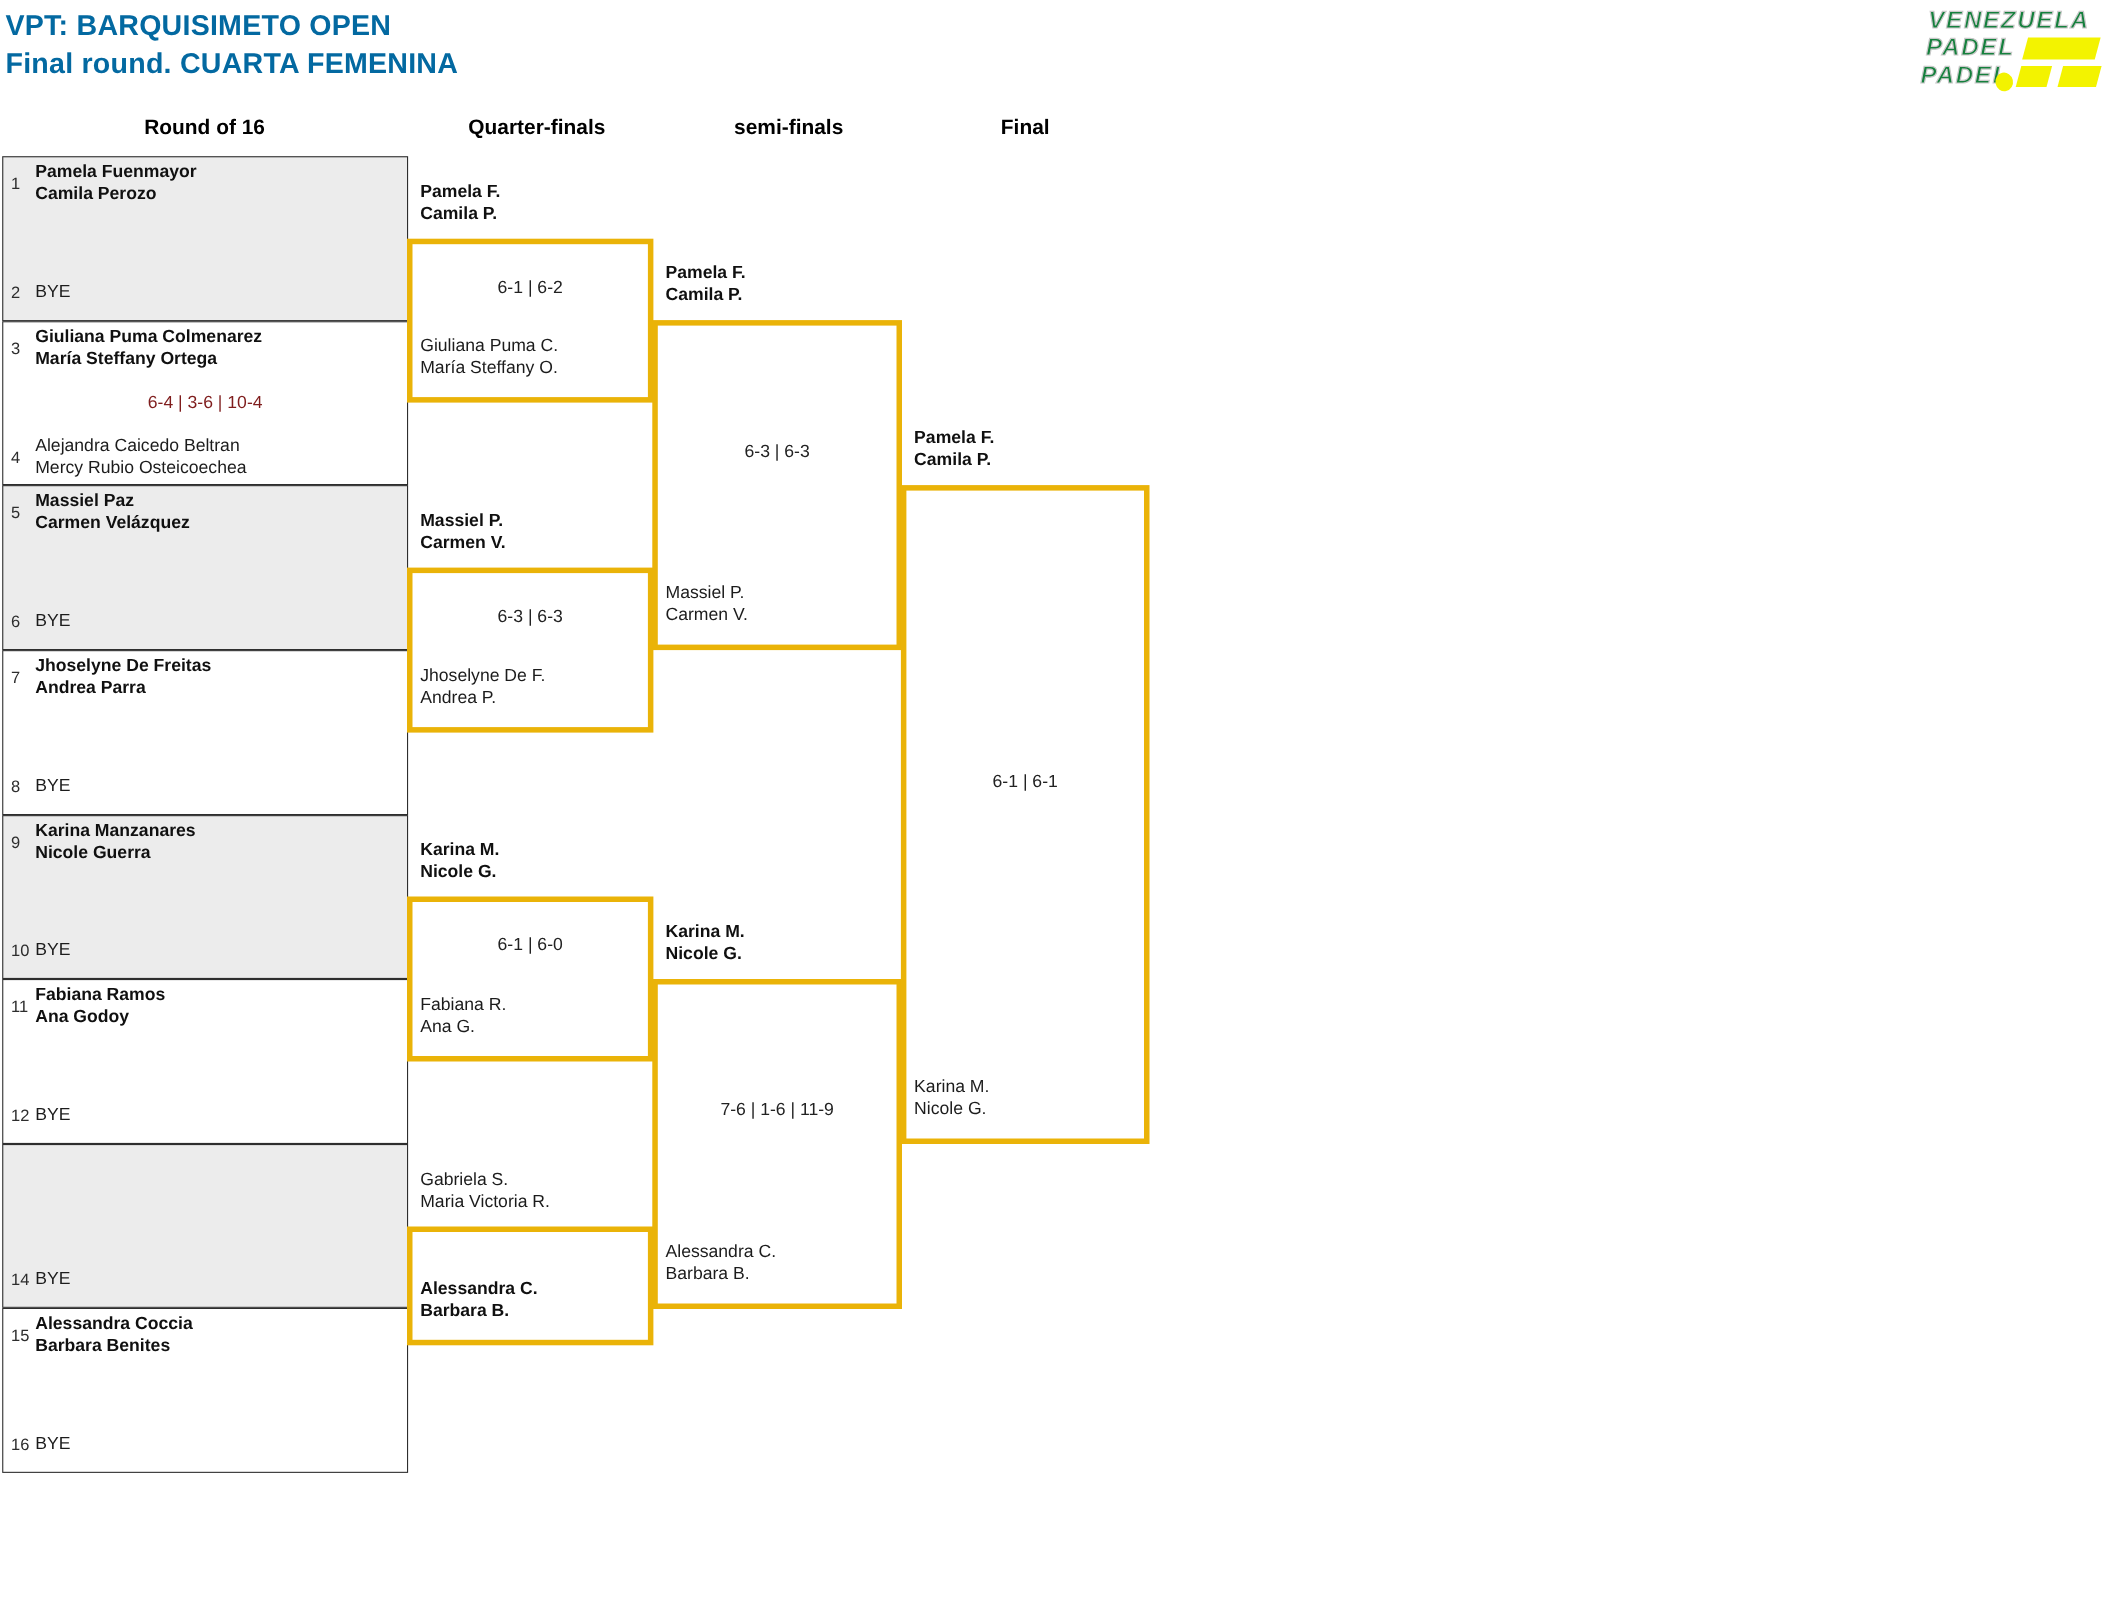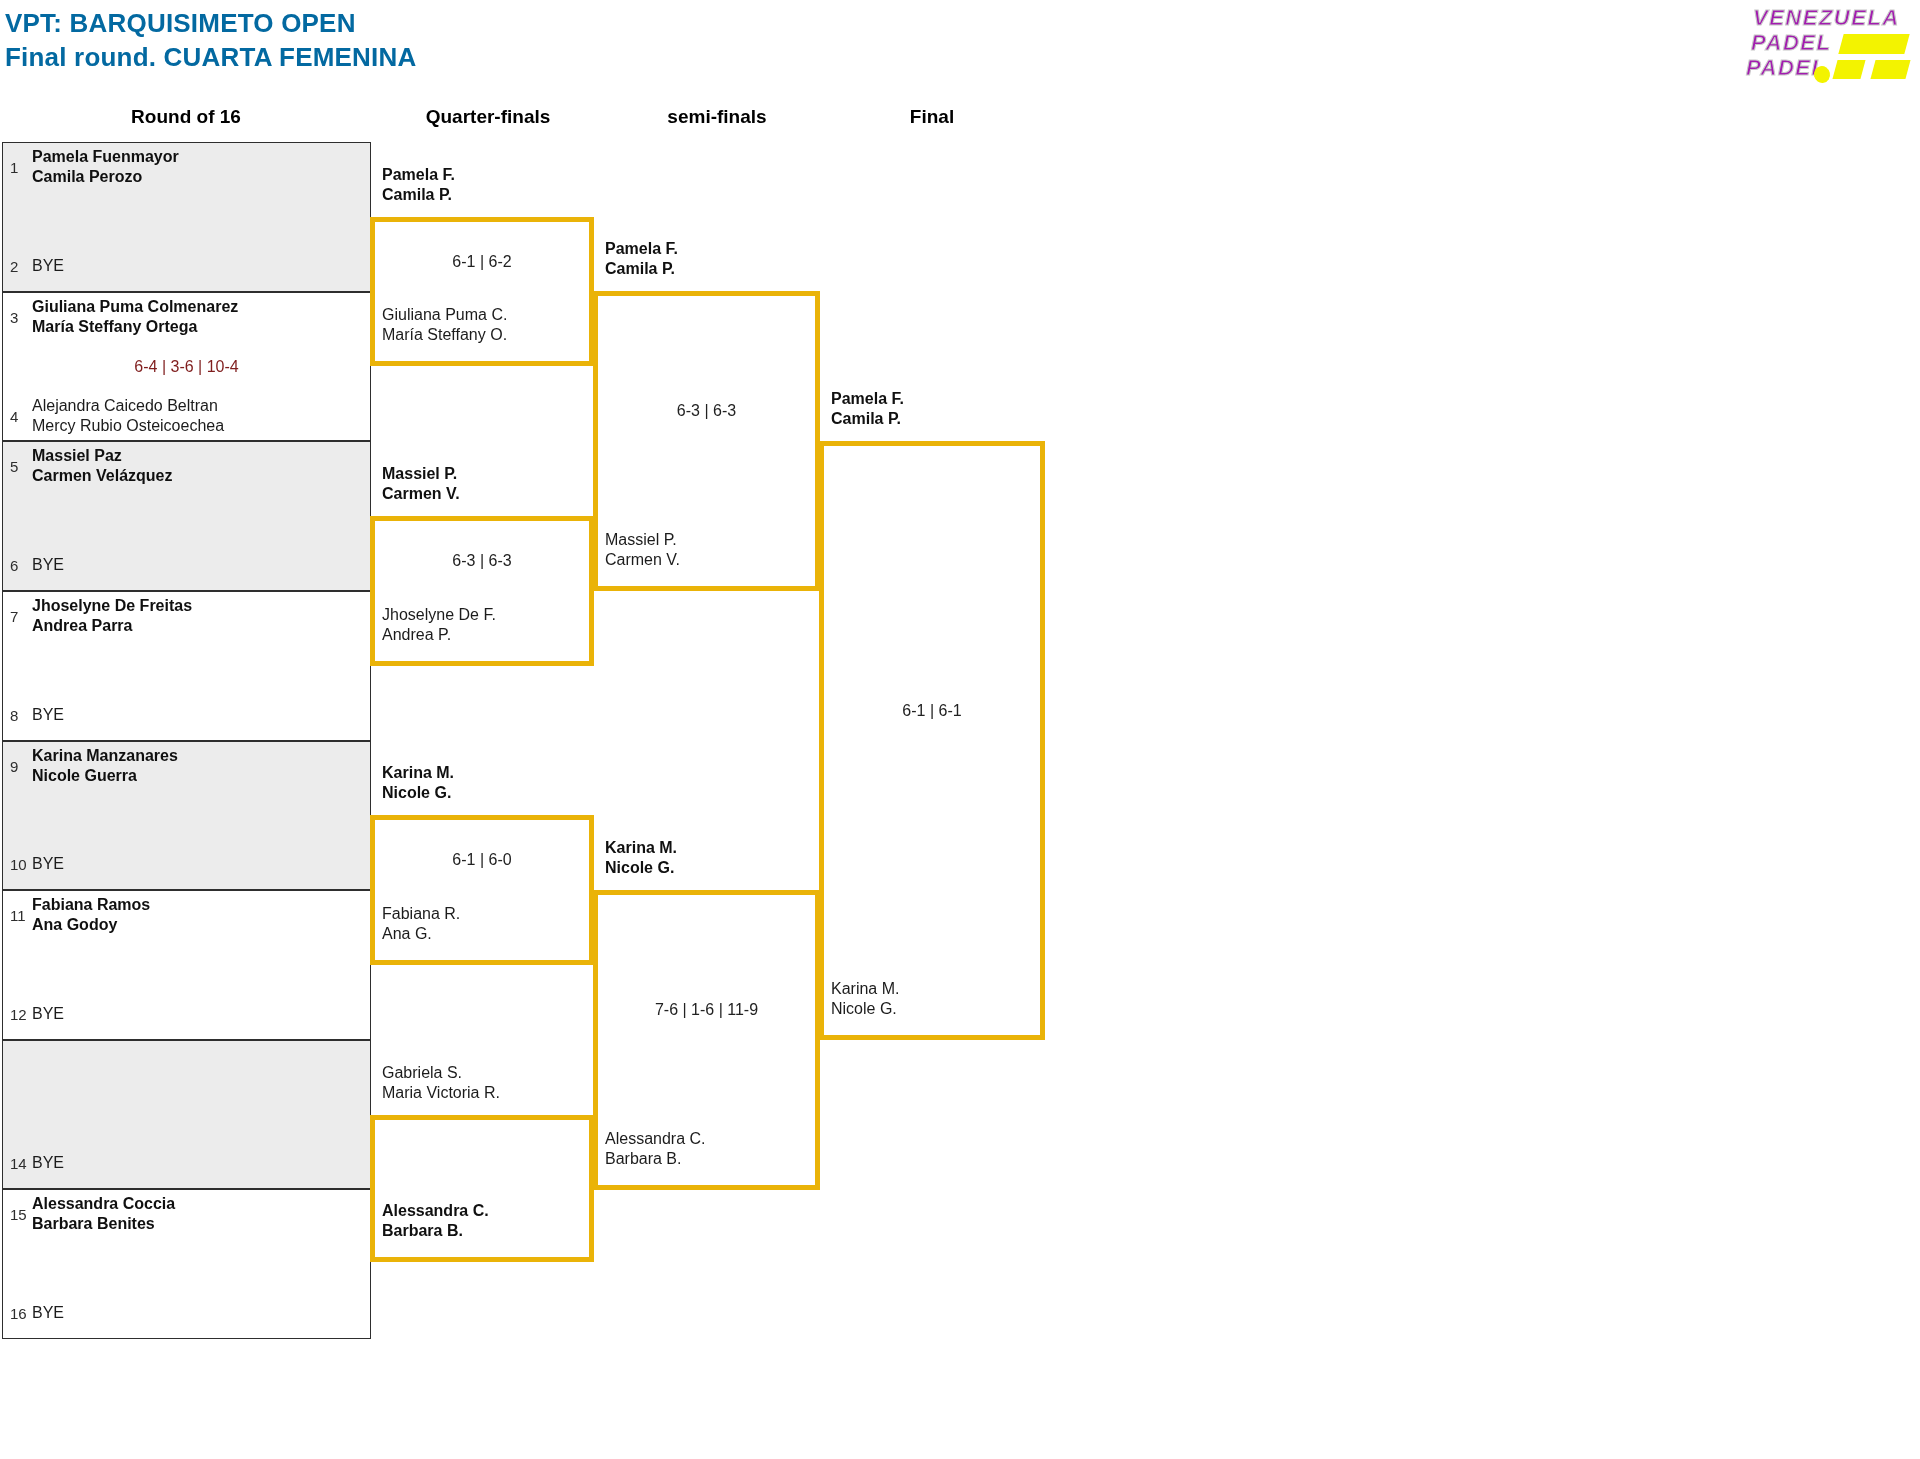--- a/index.html
+++ b/index.html
@@ -27,21 +27,21 @@
   .mbox { position:absolute; border:5px solid #eab308; box-sizing:border-box; }
   .team { position:absolute; left:7px; }
   .team.above { bottom:calc(100% + 17px); }
   .team.below { bottom:16px; }
   .scorezone { position:absolute; left:0; right:0; top:0; height:calc(100% - 60px);
                display:flex; align-items:center; justify-content:center;
                font-size:16px; color:#222; }
   
   .logo { position:absolute; top:4px; left:1737px; width:178px; height:88px; }
   .logo-text { position:absolute; font-style:italic; font-weight:800; white-space:nowrap;
-               color:#a21caf; -webkit-text-stroke:1.1px #c9c9c9; letter-spacing:1.5px;
+               color:#15803d; -webkit-text-stroke:1.1px #c9c9c9; letter-spacing:1.5px;
                font-size:22px; line-height:24px; }
   .lt1 { top:2px;  left:16px; }
   .lt2 { top:27px; left:14px; }
   .lt3 { top:52px; left:9px;  }
   .ymark { position:absolute; transform:skewX(-15deg); }
   .ybar  { left:104px; top:30px; width:66px; height:20px; }
   .ysm1  { left:98px;  top:56px; width:28px; height:19px; }
   .ysm2  { left:136px; top:56px; width:35px; height:19px; }
   .ydot  { position:absolute; left:77px; top:62px; width:16px; height:17px;
            border-radius:50%; transform:rotate(-12deg); }
@@ -234,21 +234,21 @@
     </div>
   <div class="scorezone">
       <span>6-1 | 6-0</span>
     </div>
   <div class="team below">
     <div class="nline">Fabiana R.</div>
       <div class="nline">Ana G.</div>
     </div>
 </div>
 
-<div class="mbox" style="left:370px;top:1115px;width:224px;height:147px">
+<div class="mbox" style="left:370px;top:1115px;width:224px;height:108px">
   <div class="team above">
     <div class="nline">Gabriela S.</div>
       <div class="nline">Maria Victoria R.</div>
     </div>
   <div class="team below winner">
     <div class="nline">Alessandra C.</div>
       <div class="nline">Barbara B.</div>
     </div>
 </div>
 

